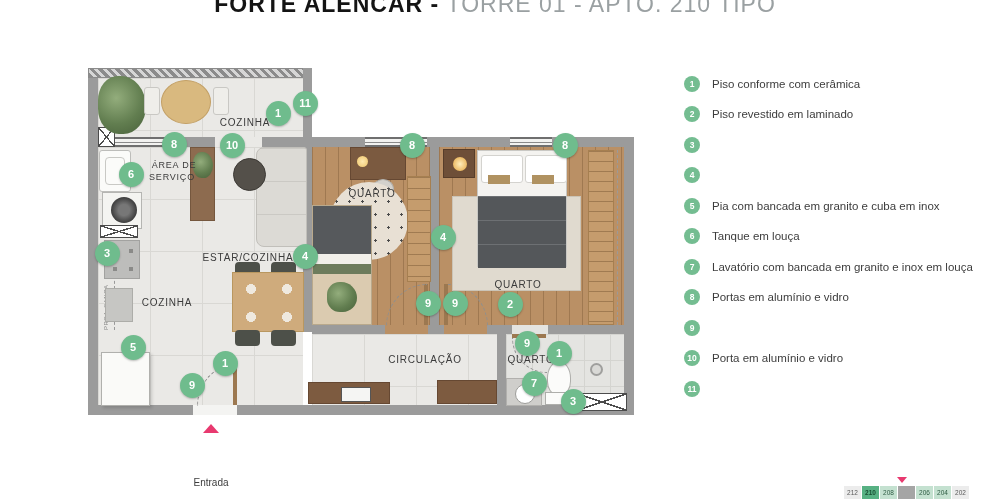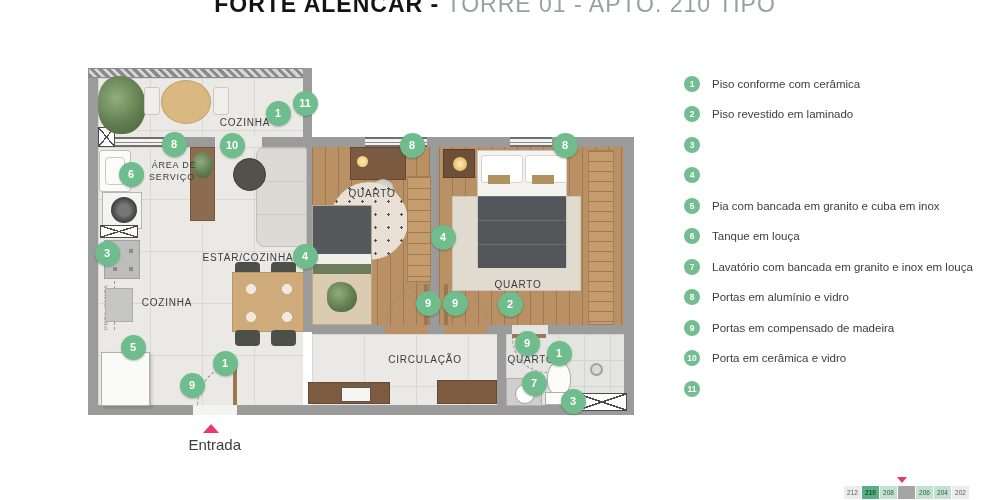--- a/index.html
+++ b/index.html
@@ -45,21 +45,21 @@
       box-shadow:0 1px 2px rgba(0,0,0,.25);}
   
   #legend{position:absolute;left:684px;top:70px;width:300px;height:340px;}
   .legend-row{position:absolute;left:0;display:flex;align-items:center;height:17px;}
   .legend-num{width:16px;height:16px;border-radius:50%;background:#74bd91;color:#fff;font-size:8.5px;
       font-weight:bold;display:flex;align-items:center;justify-content:center;flex:0 0 16px;}
   .legend-txt{margin-left:12px;font-size:11.5px;color:#3d3d3d;white-space:nowrap;}
   
   .tri-up{position:absolute;width:0;height:0;border-left:8px solid transparent;border-right:8px solid transparent;border-bottom:9px solid #e8396f;}
   .tri-down{position:absolute;width:0;height:0;border-left:5px solid transparent;border-right:5px solid transparent;border-top:6px solid #e8396f;}
-  .entr-label{position:absolute;font-size:15px;color:#3d3d3d;width:60px;text-align:right;}
+  .entr-label{position:absolute;font-size:10px;color:#3d3d3d;width:60px;text-align:center;margin-top:41px;}
   
   #units{position:absolute;left:844px;top:486px;display:flex;gap:1px;}
   .unit{width:17px;height:13px;font-size:6.5px;line-height:13px;text-align:center;}
   .unit.muted{background:#ececec;color:#5a5a5a;}
   .unit.light{background:#c4e1d0;color:#2f5d44;}
   .unit.selected{background:#57b183;color:#174d31;font-weight:bold;}
   .unit.blank{background:#a5a5a5;}
 </style>
 </head>
 <body>
@@ -249,25 +249,24 @@
     <div class="legend-row" style="top: 188px;">
       <div class="legend-num">7</div>
       <div class="legend-txt">Lavatório com bancada em granito e inox em louça</div>
     </div>
     <div class="legend-row" style="top: 218.5px;">
       <div class="legend-num">8</div>
       <div class="legend-txt">Portas em alumínio e vidro</div>
     </div>
     <div class="legend-row" style="top: 249px;">
       <div class="legend-num">9</div>
-      <div class="legend-txt">Portas em compensado de madeira</div>
     </div>
     <div class="legend-row" style="top: 279.5px;">
       <div class="legend-num">10</div>
-      <div class="legend-txt">Porta em cerâmica e vidro</div>
+      <div class="legend-txt">Porta em alumínio e vidro</div>
     </div>
     <div class="legend-row" style="top: 310px;">
       <div class="legend-num">11</div>
     </div>
   </div>
 
 <div class="tri-down" style="left:897px;top:477px;"></div>
 <div id="units">
     <div class="unit muted">212</div>
     <div class="unit selected">210</div>

